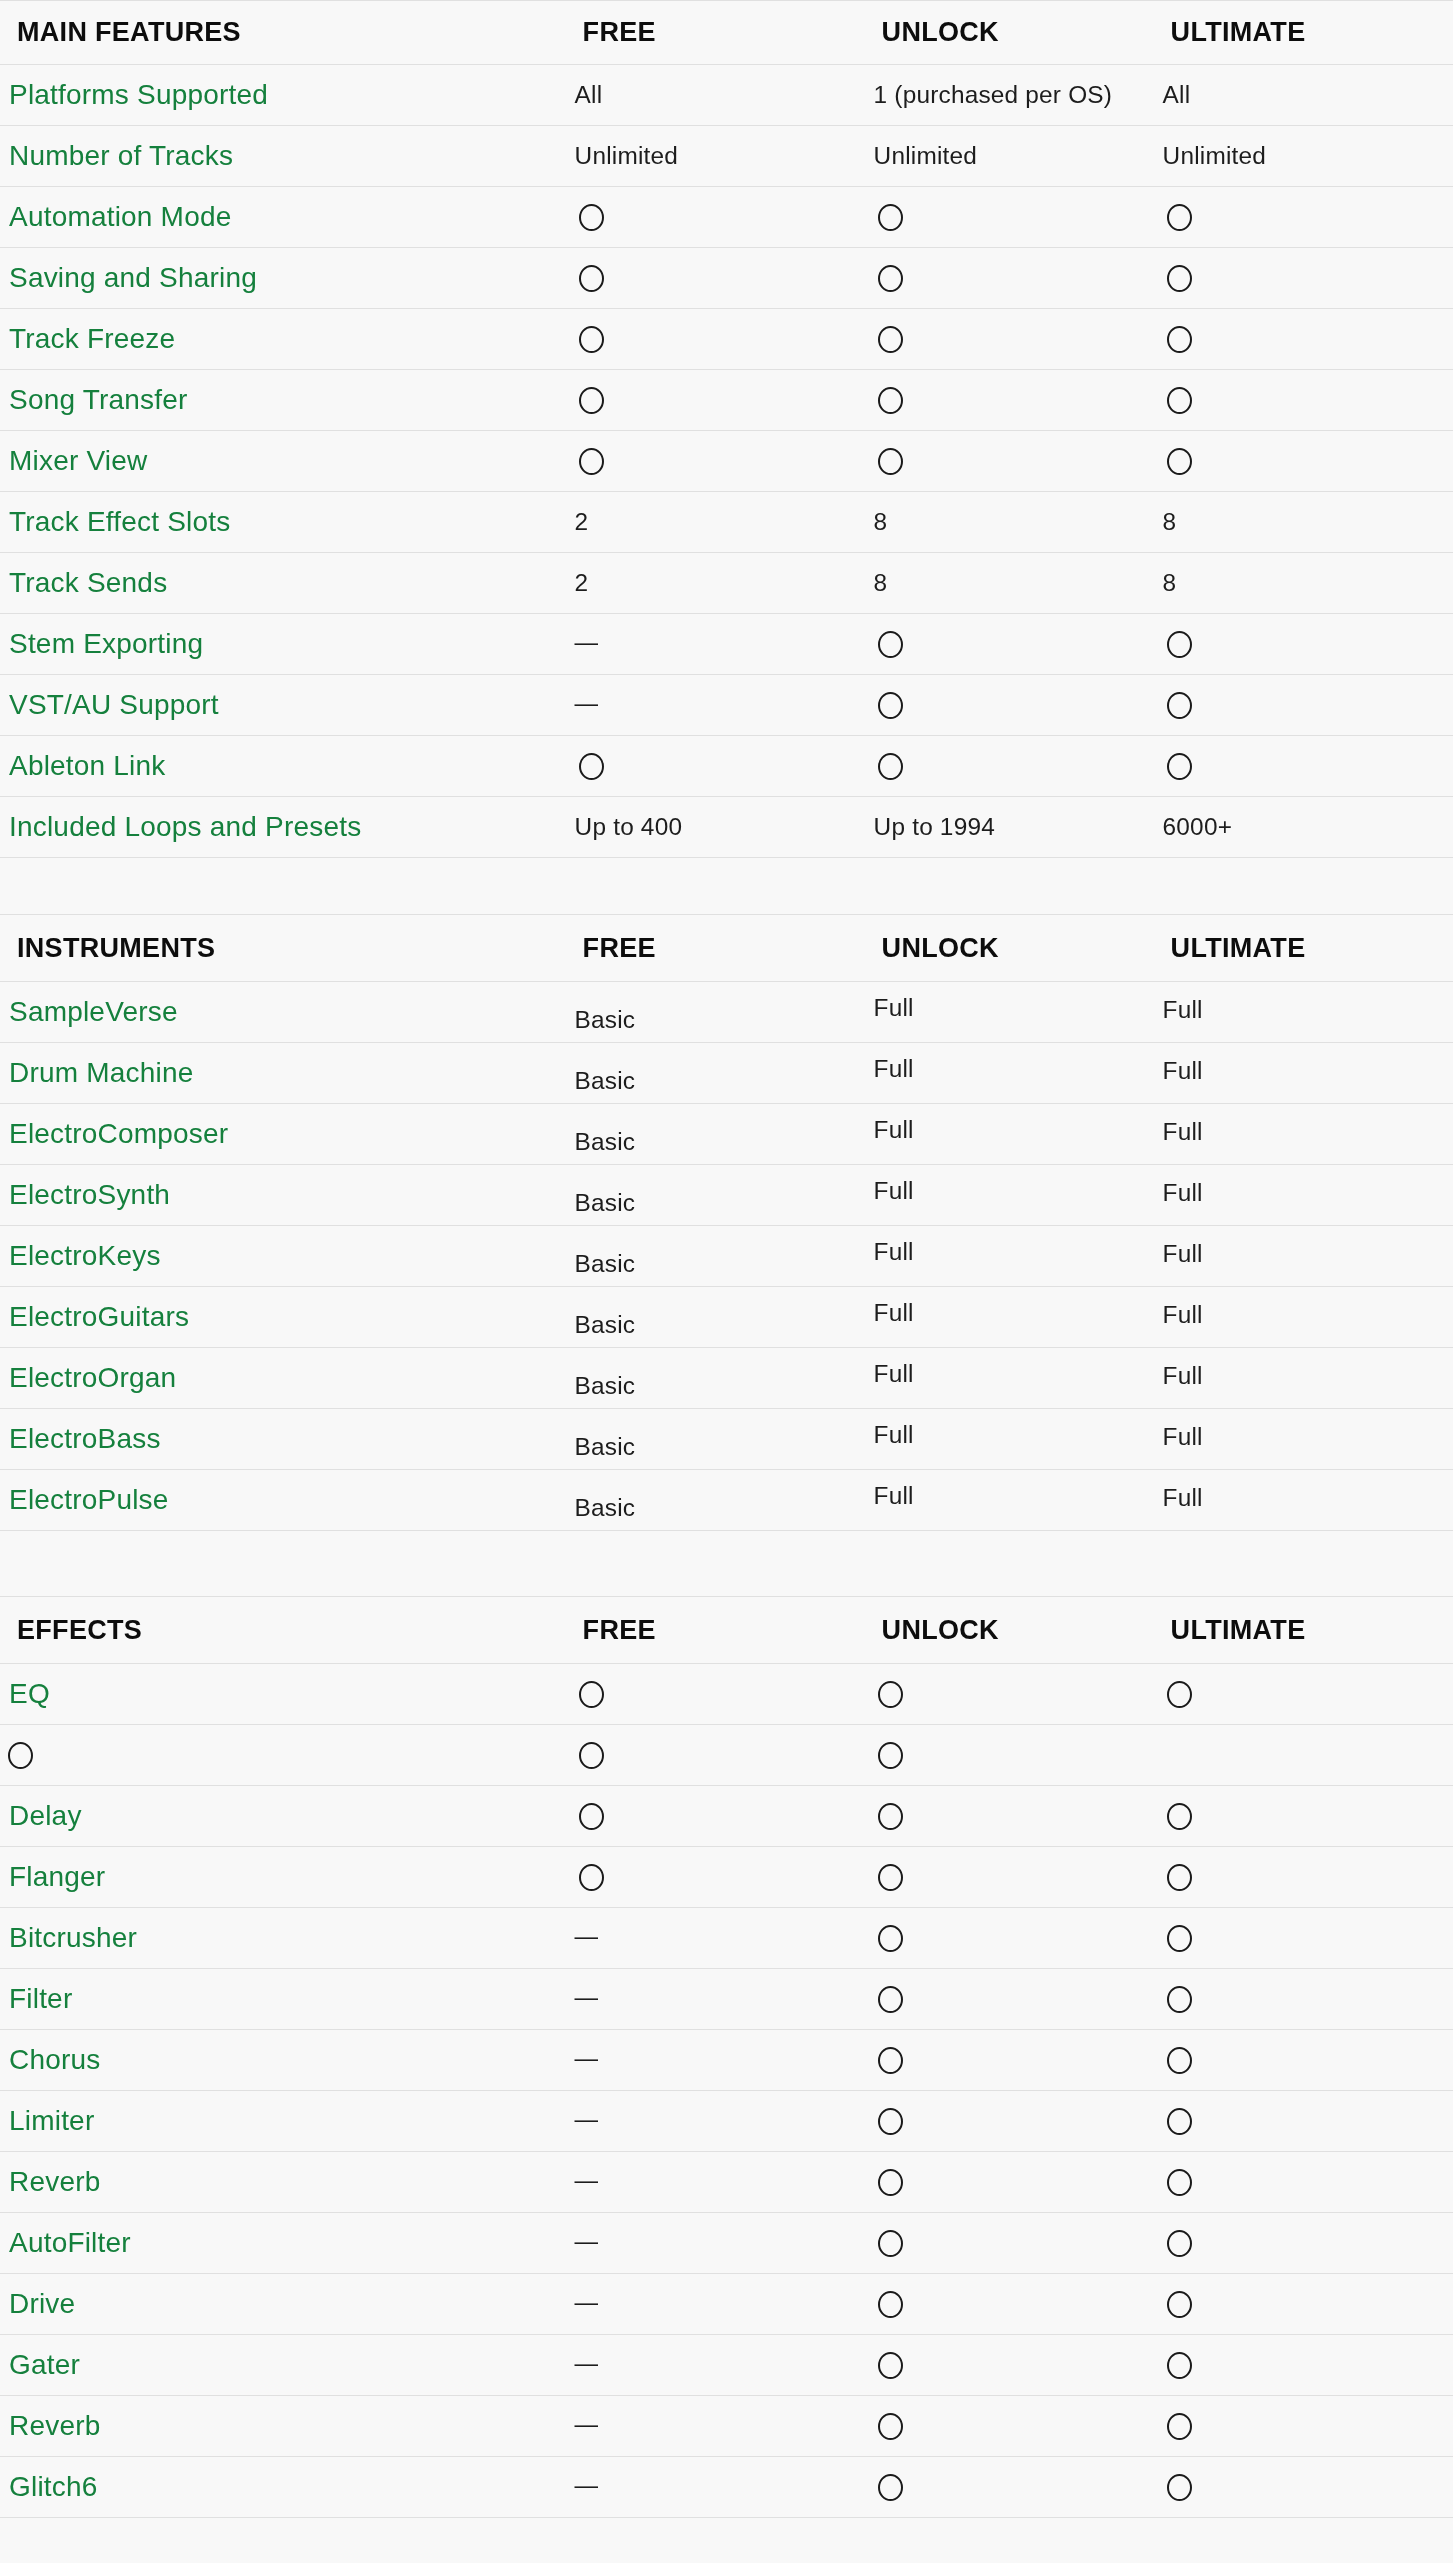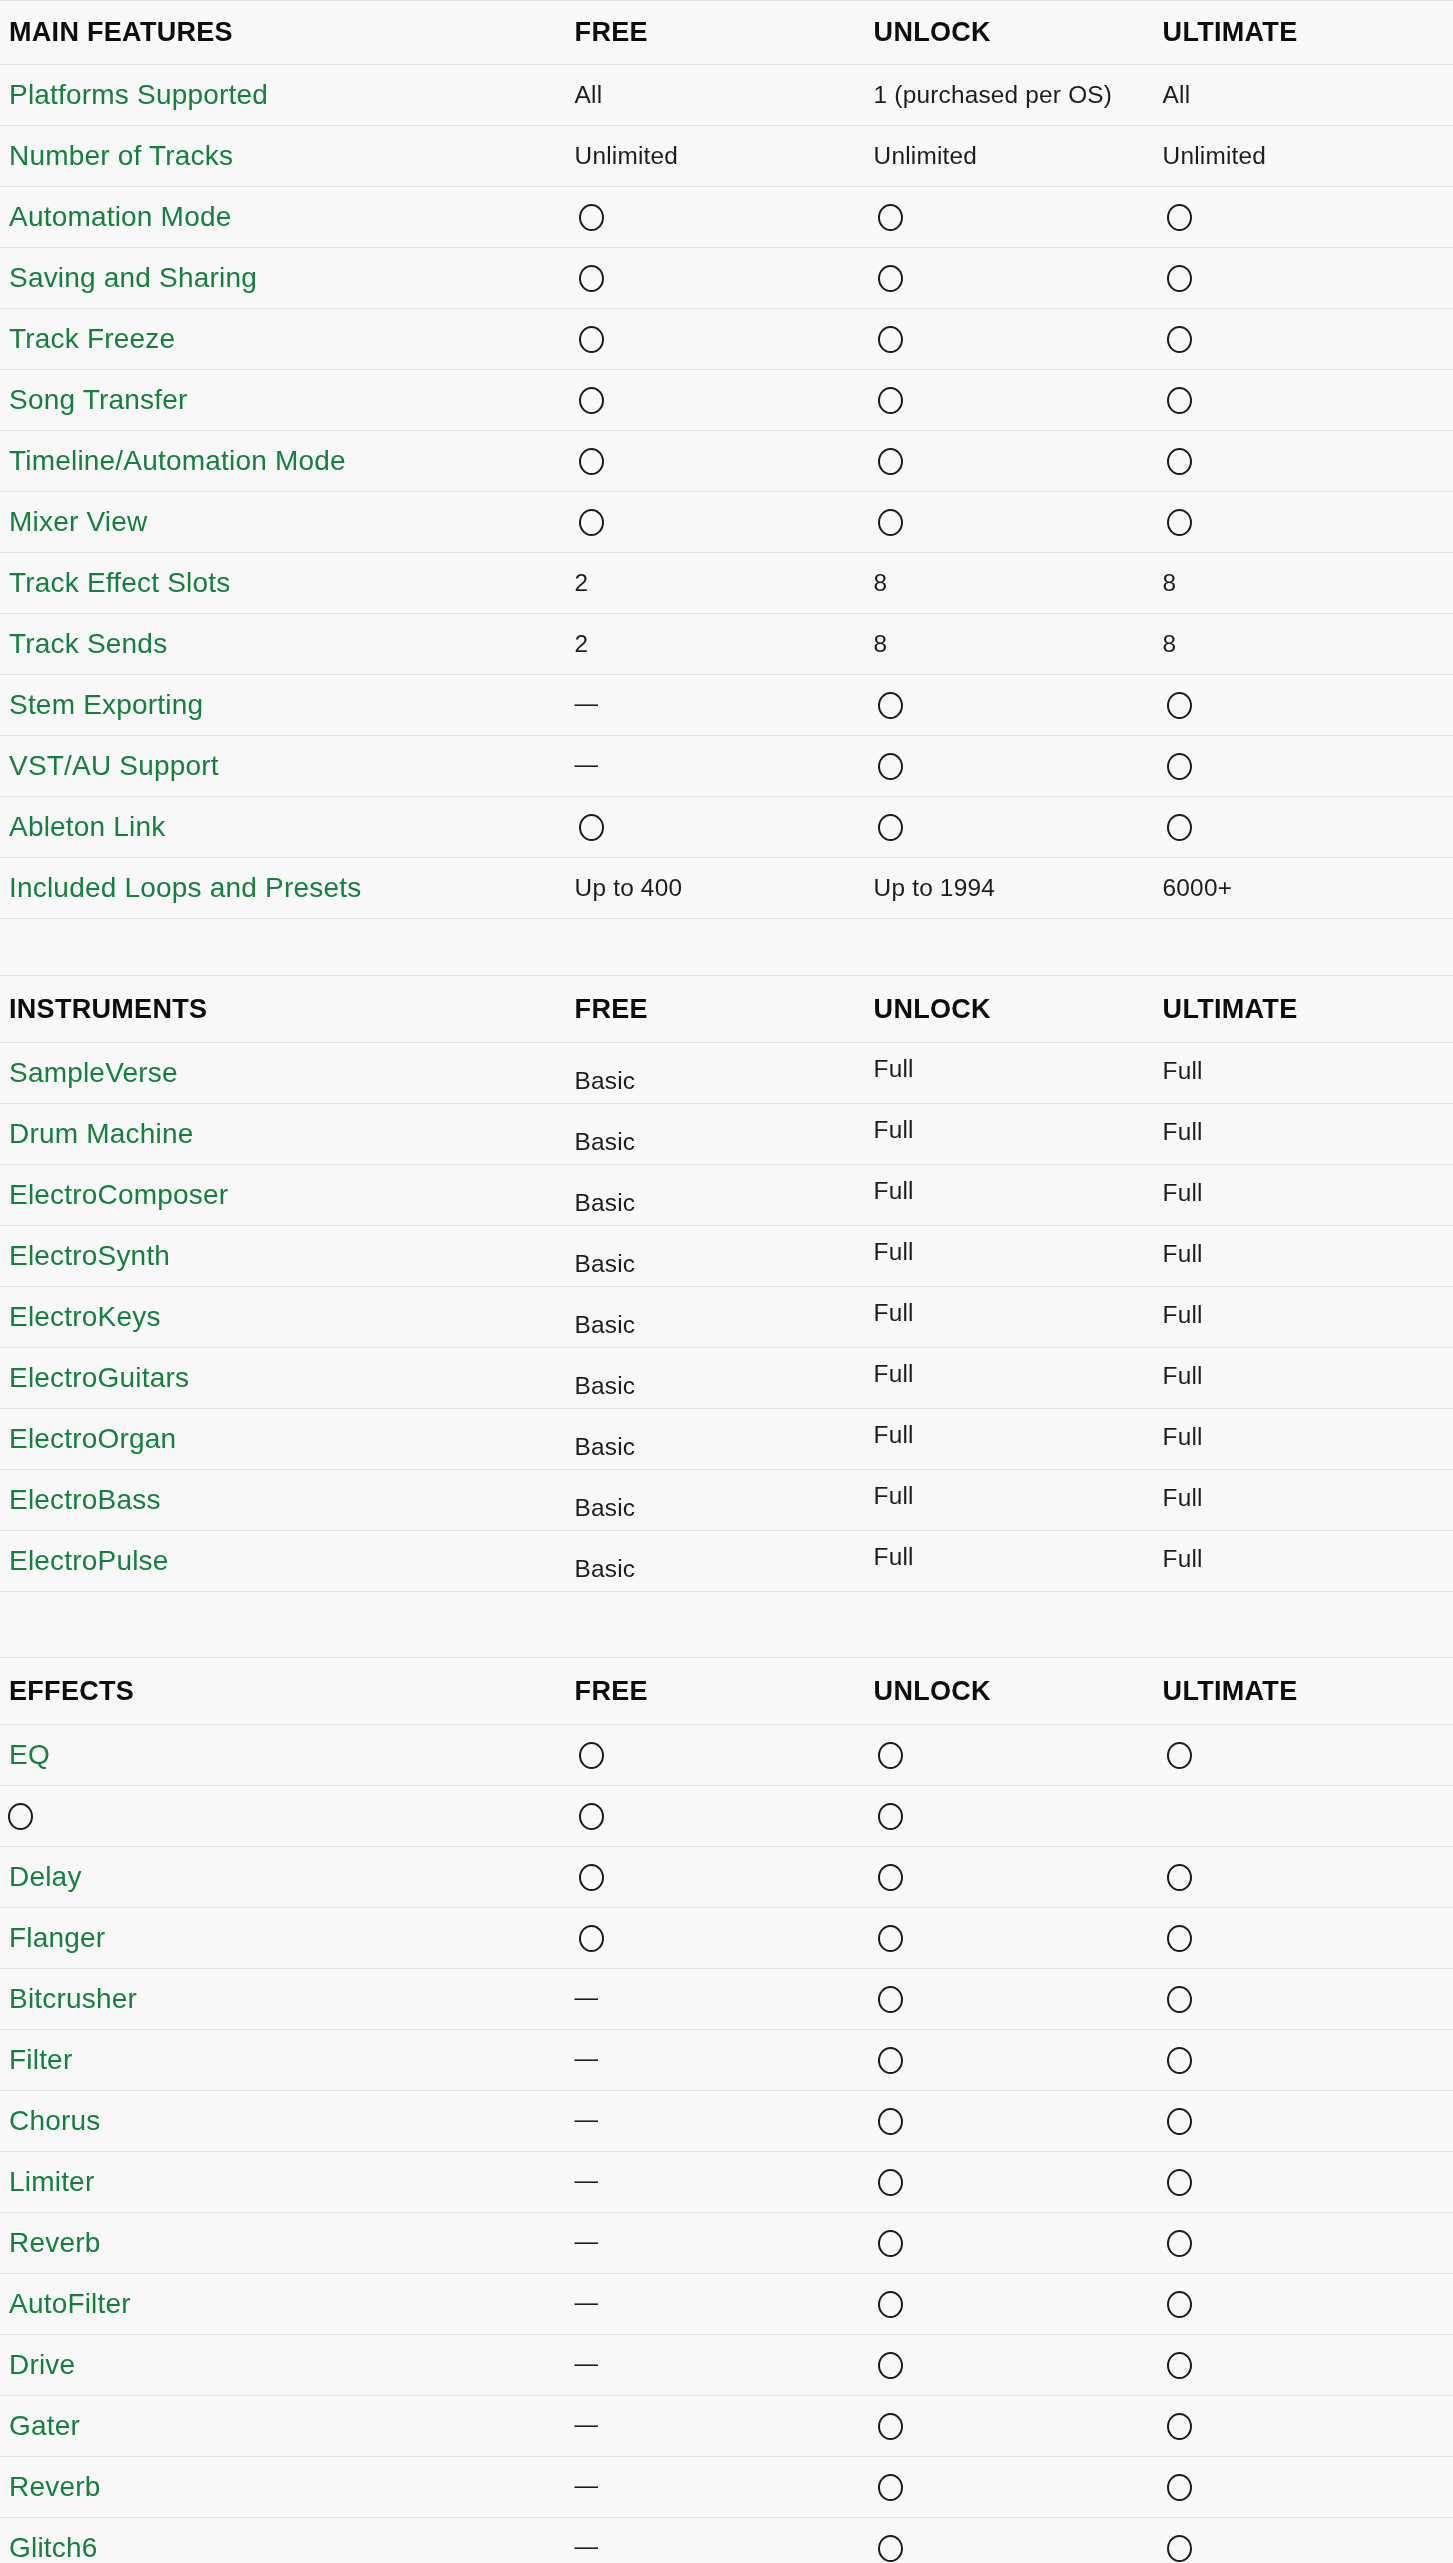--- a/index.html
+++ b/index.html
@@ -19,21 +19,21 @@
 
   .row {
     display: grid;
     grid-template-columns: 571px 299px 289px 1fr;
     align-items: center;
     box-sizing: border-box;
     border-bottom: 0.9px solid #e0e0e0;
   }
   .data-row { height: 61px; }
 
-  .header-row { height: 64px; }
+  .header-row { height: 64px; padding-left: 8px; }
   .header-row.section-start {
     height: 68px;
     border-top: 0.9px solid #e0e0e0;
   }
 
   .cell-label { padding-left: 9px; overflow: hidden; white-space: nowrap; }
   .cell-value { padding-left: 3.6px; overflow: visible; white-space: nowrap; }
 
   .section-title {
     font-size: 27px;
@@ -131,26 +131,20 @@
         <div class="cell-value col-1"><span class="circle"></span></div>
         <div class="cell-value col-2"><span class="circle"></span></div>
       </div>
       <div class="row data-row">
         <div class="cell-label"><span class="feature-label">Song Transfer</span></div>
         <div class="cell-value col-0"><span class="circle"></span></div>
         <div class="cell-value col-1"><span class="circle"></span></div>
         <div class="cell-value col-2"><span class="circle"></span></div>
       </div>
       <div class="row data-row">
-        <div class="cell-label"><span class="feature-label">Timeline/Automation Mode</span></div>
-        <div class="cell-value col-0"><span class="circle"></span></div>
-        <div class="cell-value col-1"><span class="circle"></span></div>
-        <div class="cell-value col-2"><span class="circle"></span></div>
-      </div>
-      <div class="row data-row">
         <div class="cell-label"><span class="feature-label">Mixer View</span></div>
         <div class="cell-value col-0"><span class="circle"></span></div>
         <div class="cell-value col-1"><span class="circle"></span></div>
         <div class="cell-value col-2"><span class="circle"></span></div>
       </div>
       <div class="row data-row">
         <div class="cell-label"><span class="feature-label">Track Effect Slots</span></div>
         <div class="cell-value col-0"><span class="value-text">2</span></div>
         <div class="cell-value col-1"><span class="value-text">8</span></div>
         <div class="cell-value col-2"><span class="value-text">8</span></div>

